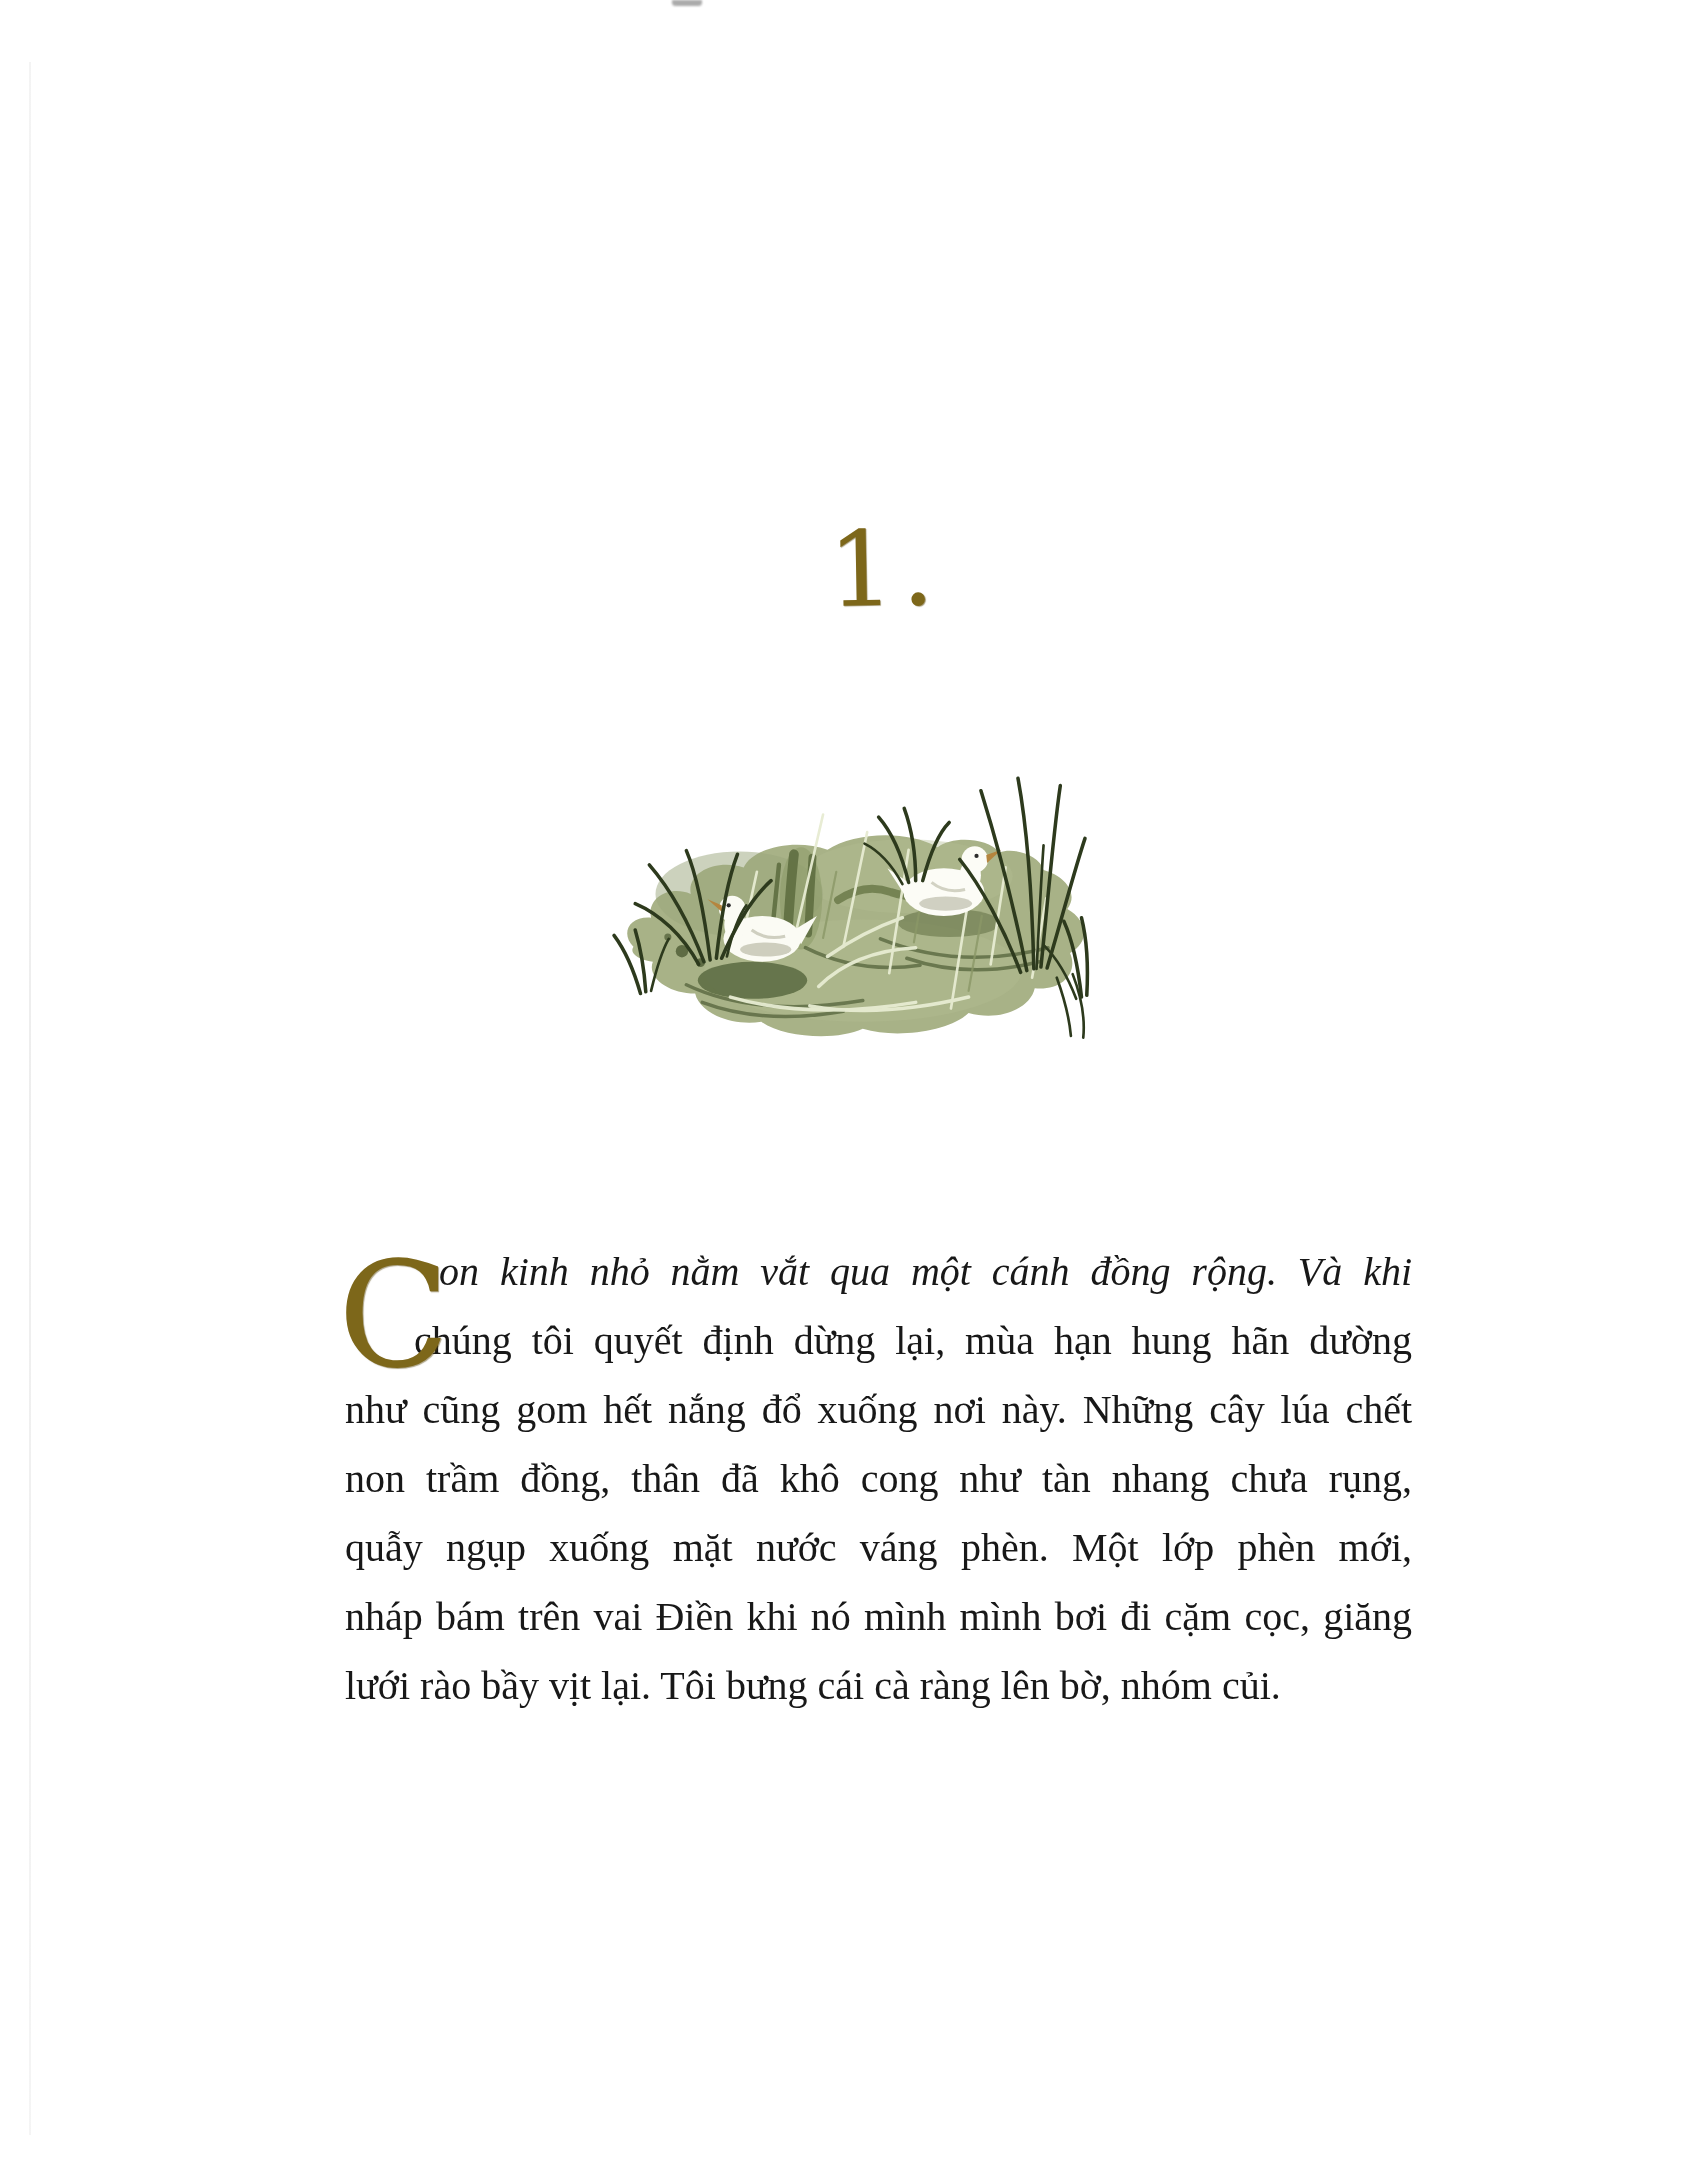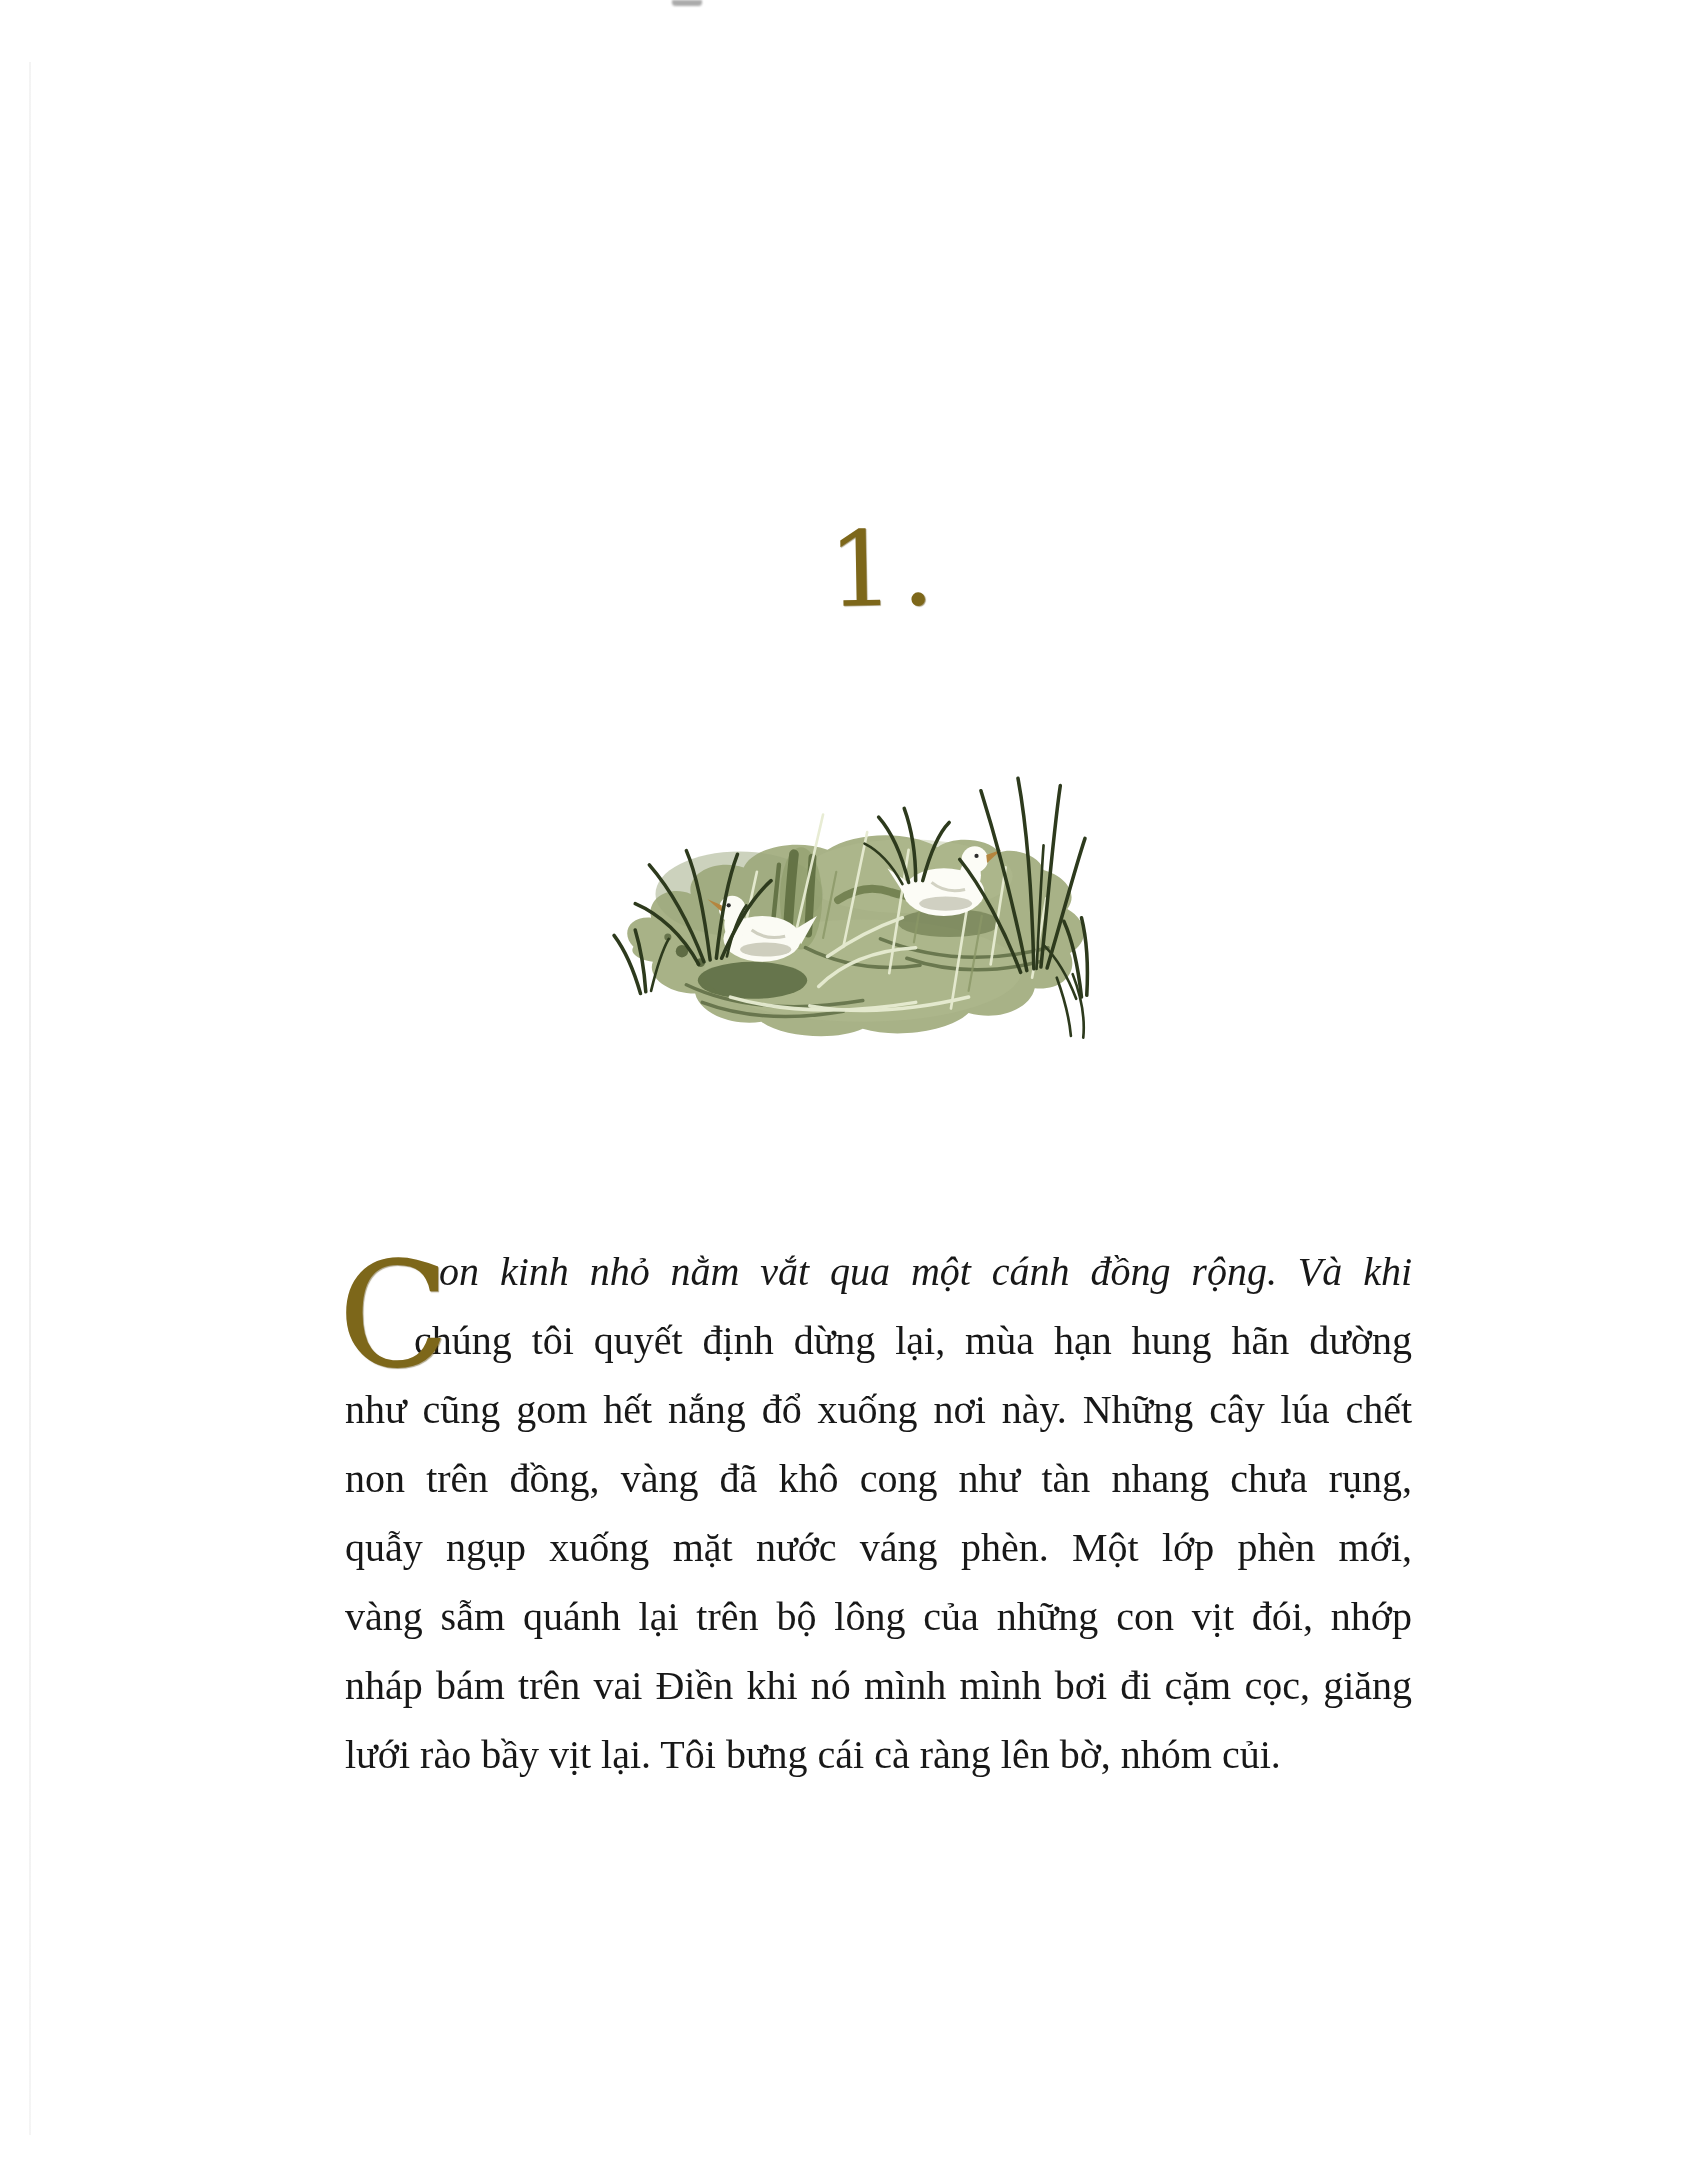--- a/index.html
+++ b/index.html
@@ -213,21 +213,20 @@
         <path d="M538,236 C548,262 552,288 550,308" stroke-width="3"></path>
       </g>
     </svg>
   </figure>
 
   <div class="paragraph">
     <span class="drop-cap">C</span>
     <div class="line indent-a">on kinh nhỏ nằm vắt qua một cánh đồng rộng. Và khi</div>
     <div class="line indent-b">chúng tôi quyết định dừng lại, mùa hạn hung hãn dường</div>
     <div class="line">như cũng gom hết nắng đổ xuống nơi này. Những cây lúa chết</div>
-    <div class="line">non trên đồng, vàng đã khô cong như tàn nhang chưa rụng,</div>
+    <div class="line">non trầm đồng, thân đã khô cong như tàn nhang chưa rụng,</div>
     <div class="line">quẫy ngụp xuống mặt nước váng phèn. Một lớp phèn mới,</div>
-    <div class="line">vàng sẫm quánh lại trên bộ lông của những con vịt đói, nhớp</div>
     <div class="line">nháp bám trên vai Điền khi nó mình mình bơi đi cặm cọc, giăng</div>
     <div class="line last">lưới rào bầy vịt lại. Tôi bưng cái cà ràng lên bờ, nhóm củi.</div>
   </div>
 
 </div>
 
 
 </body></html>

